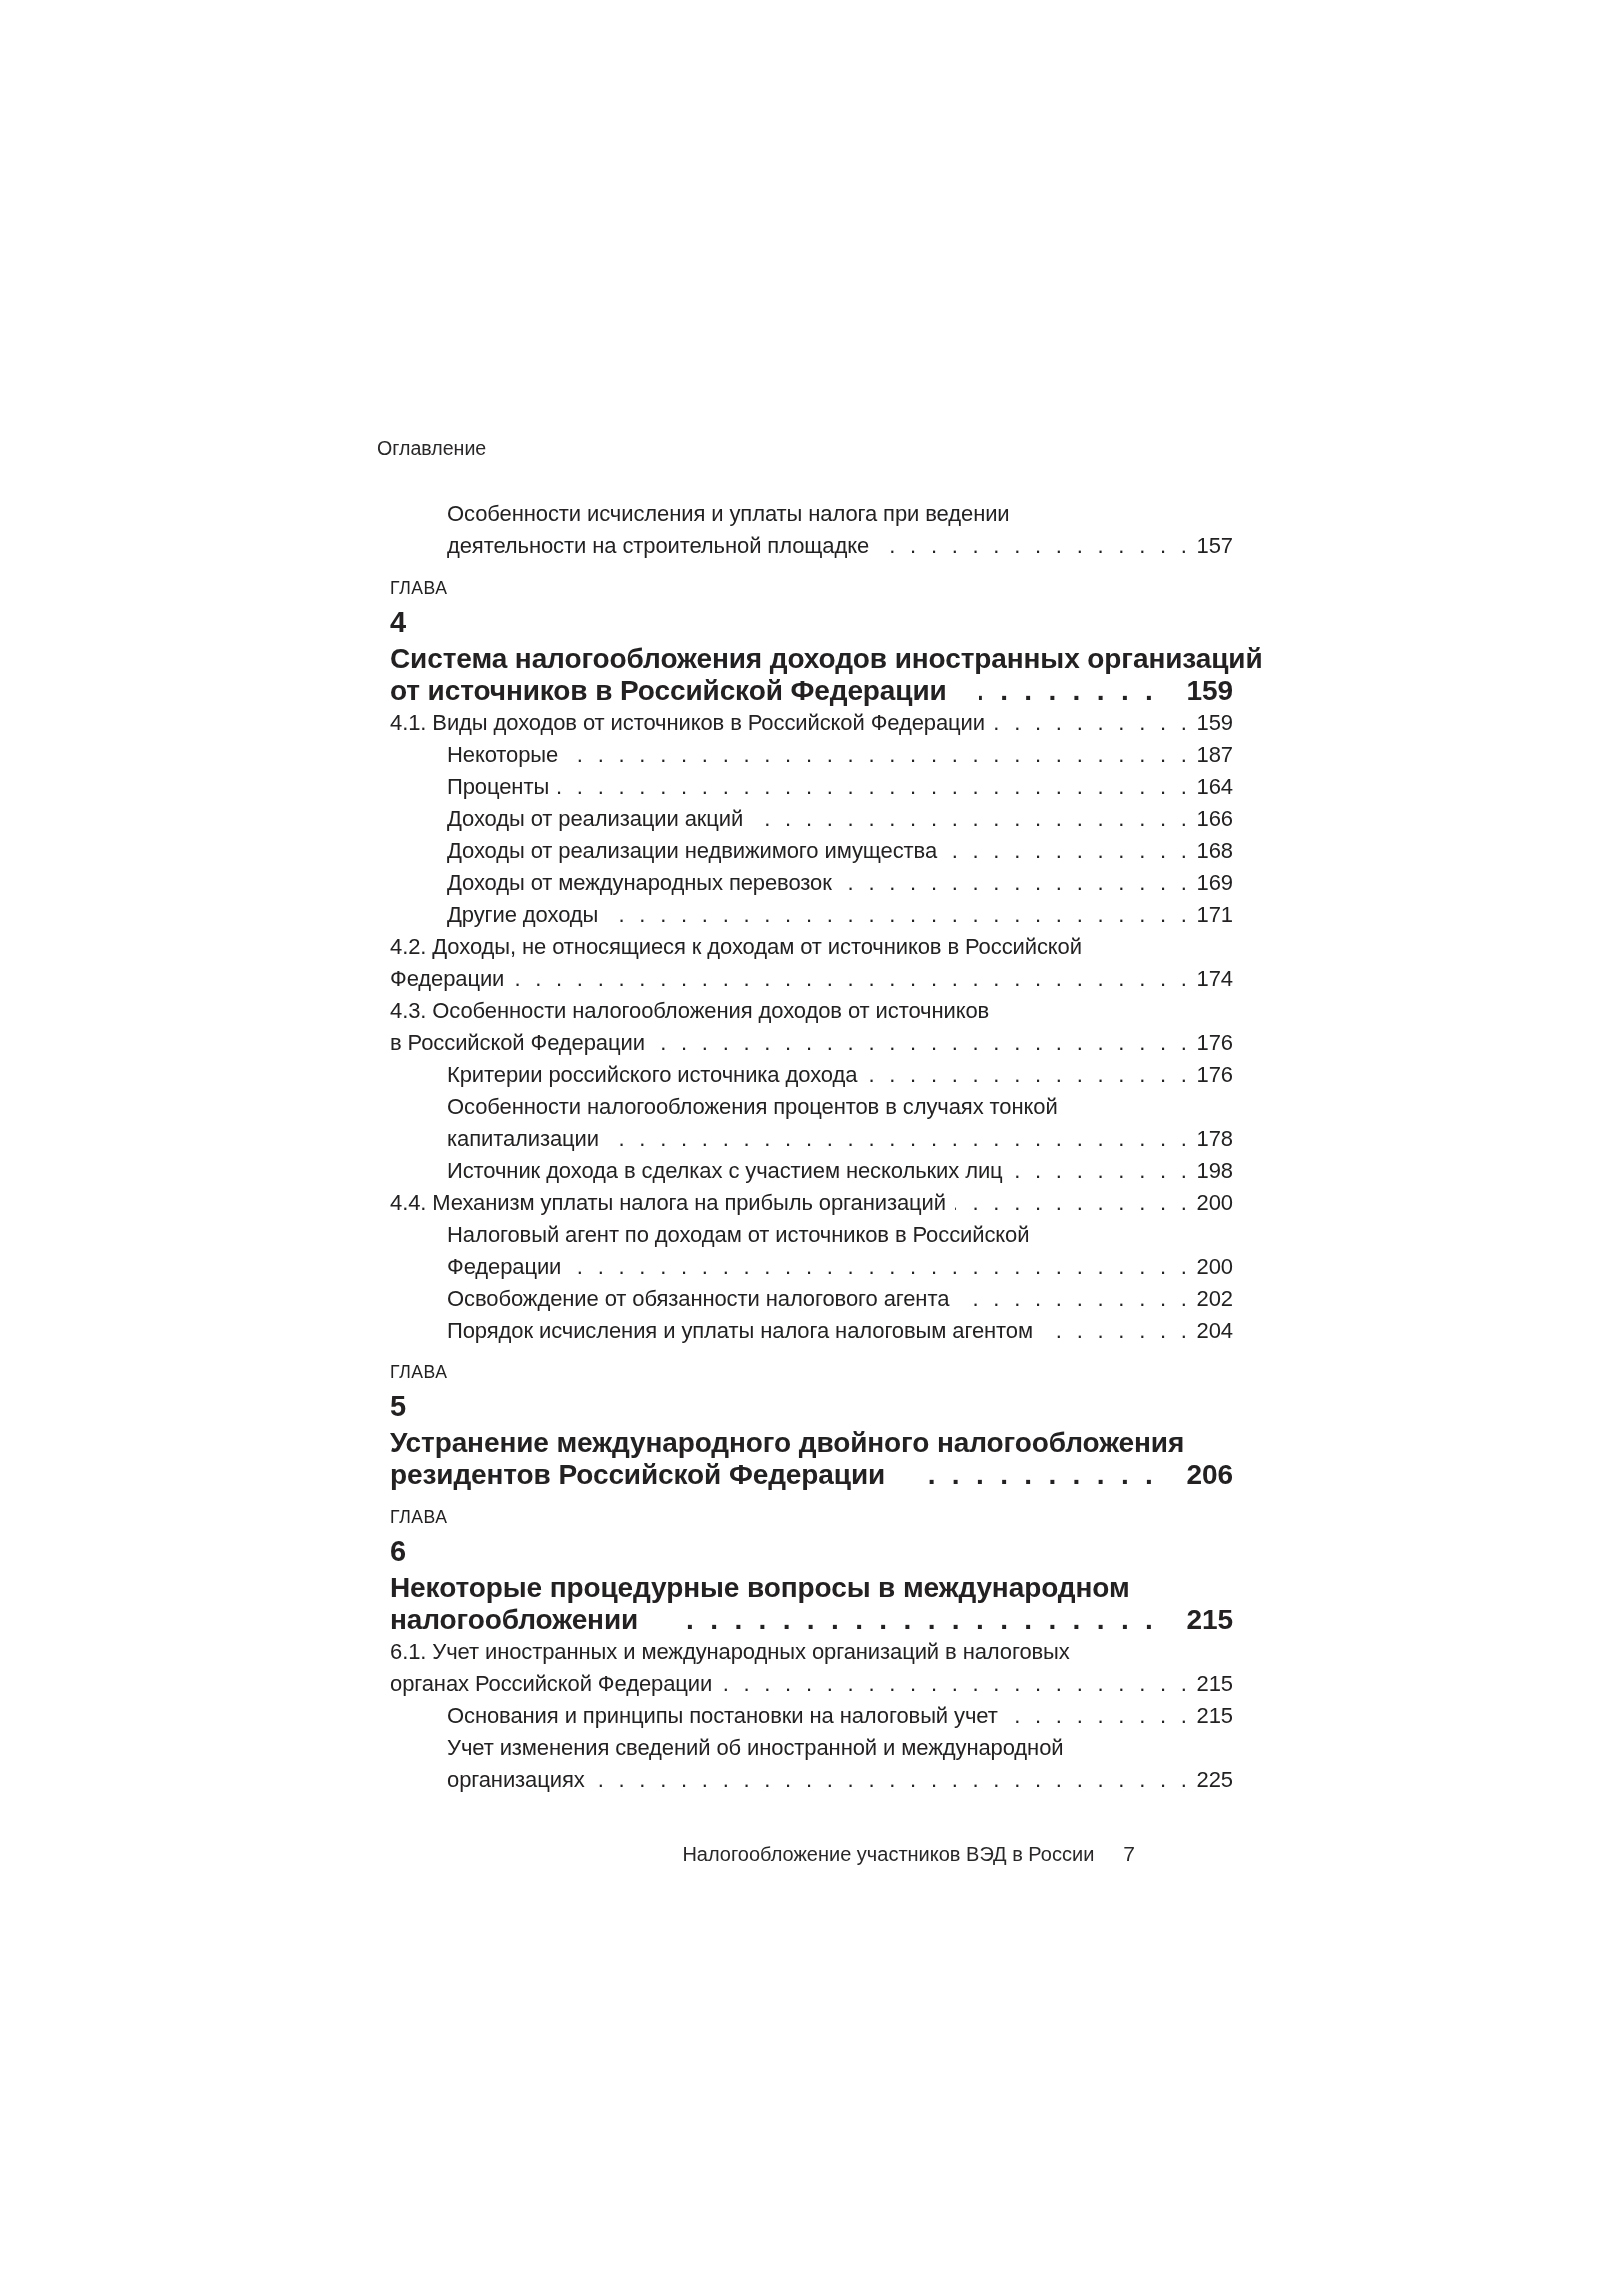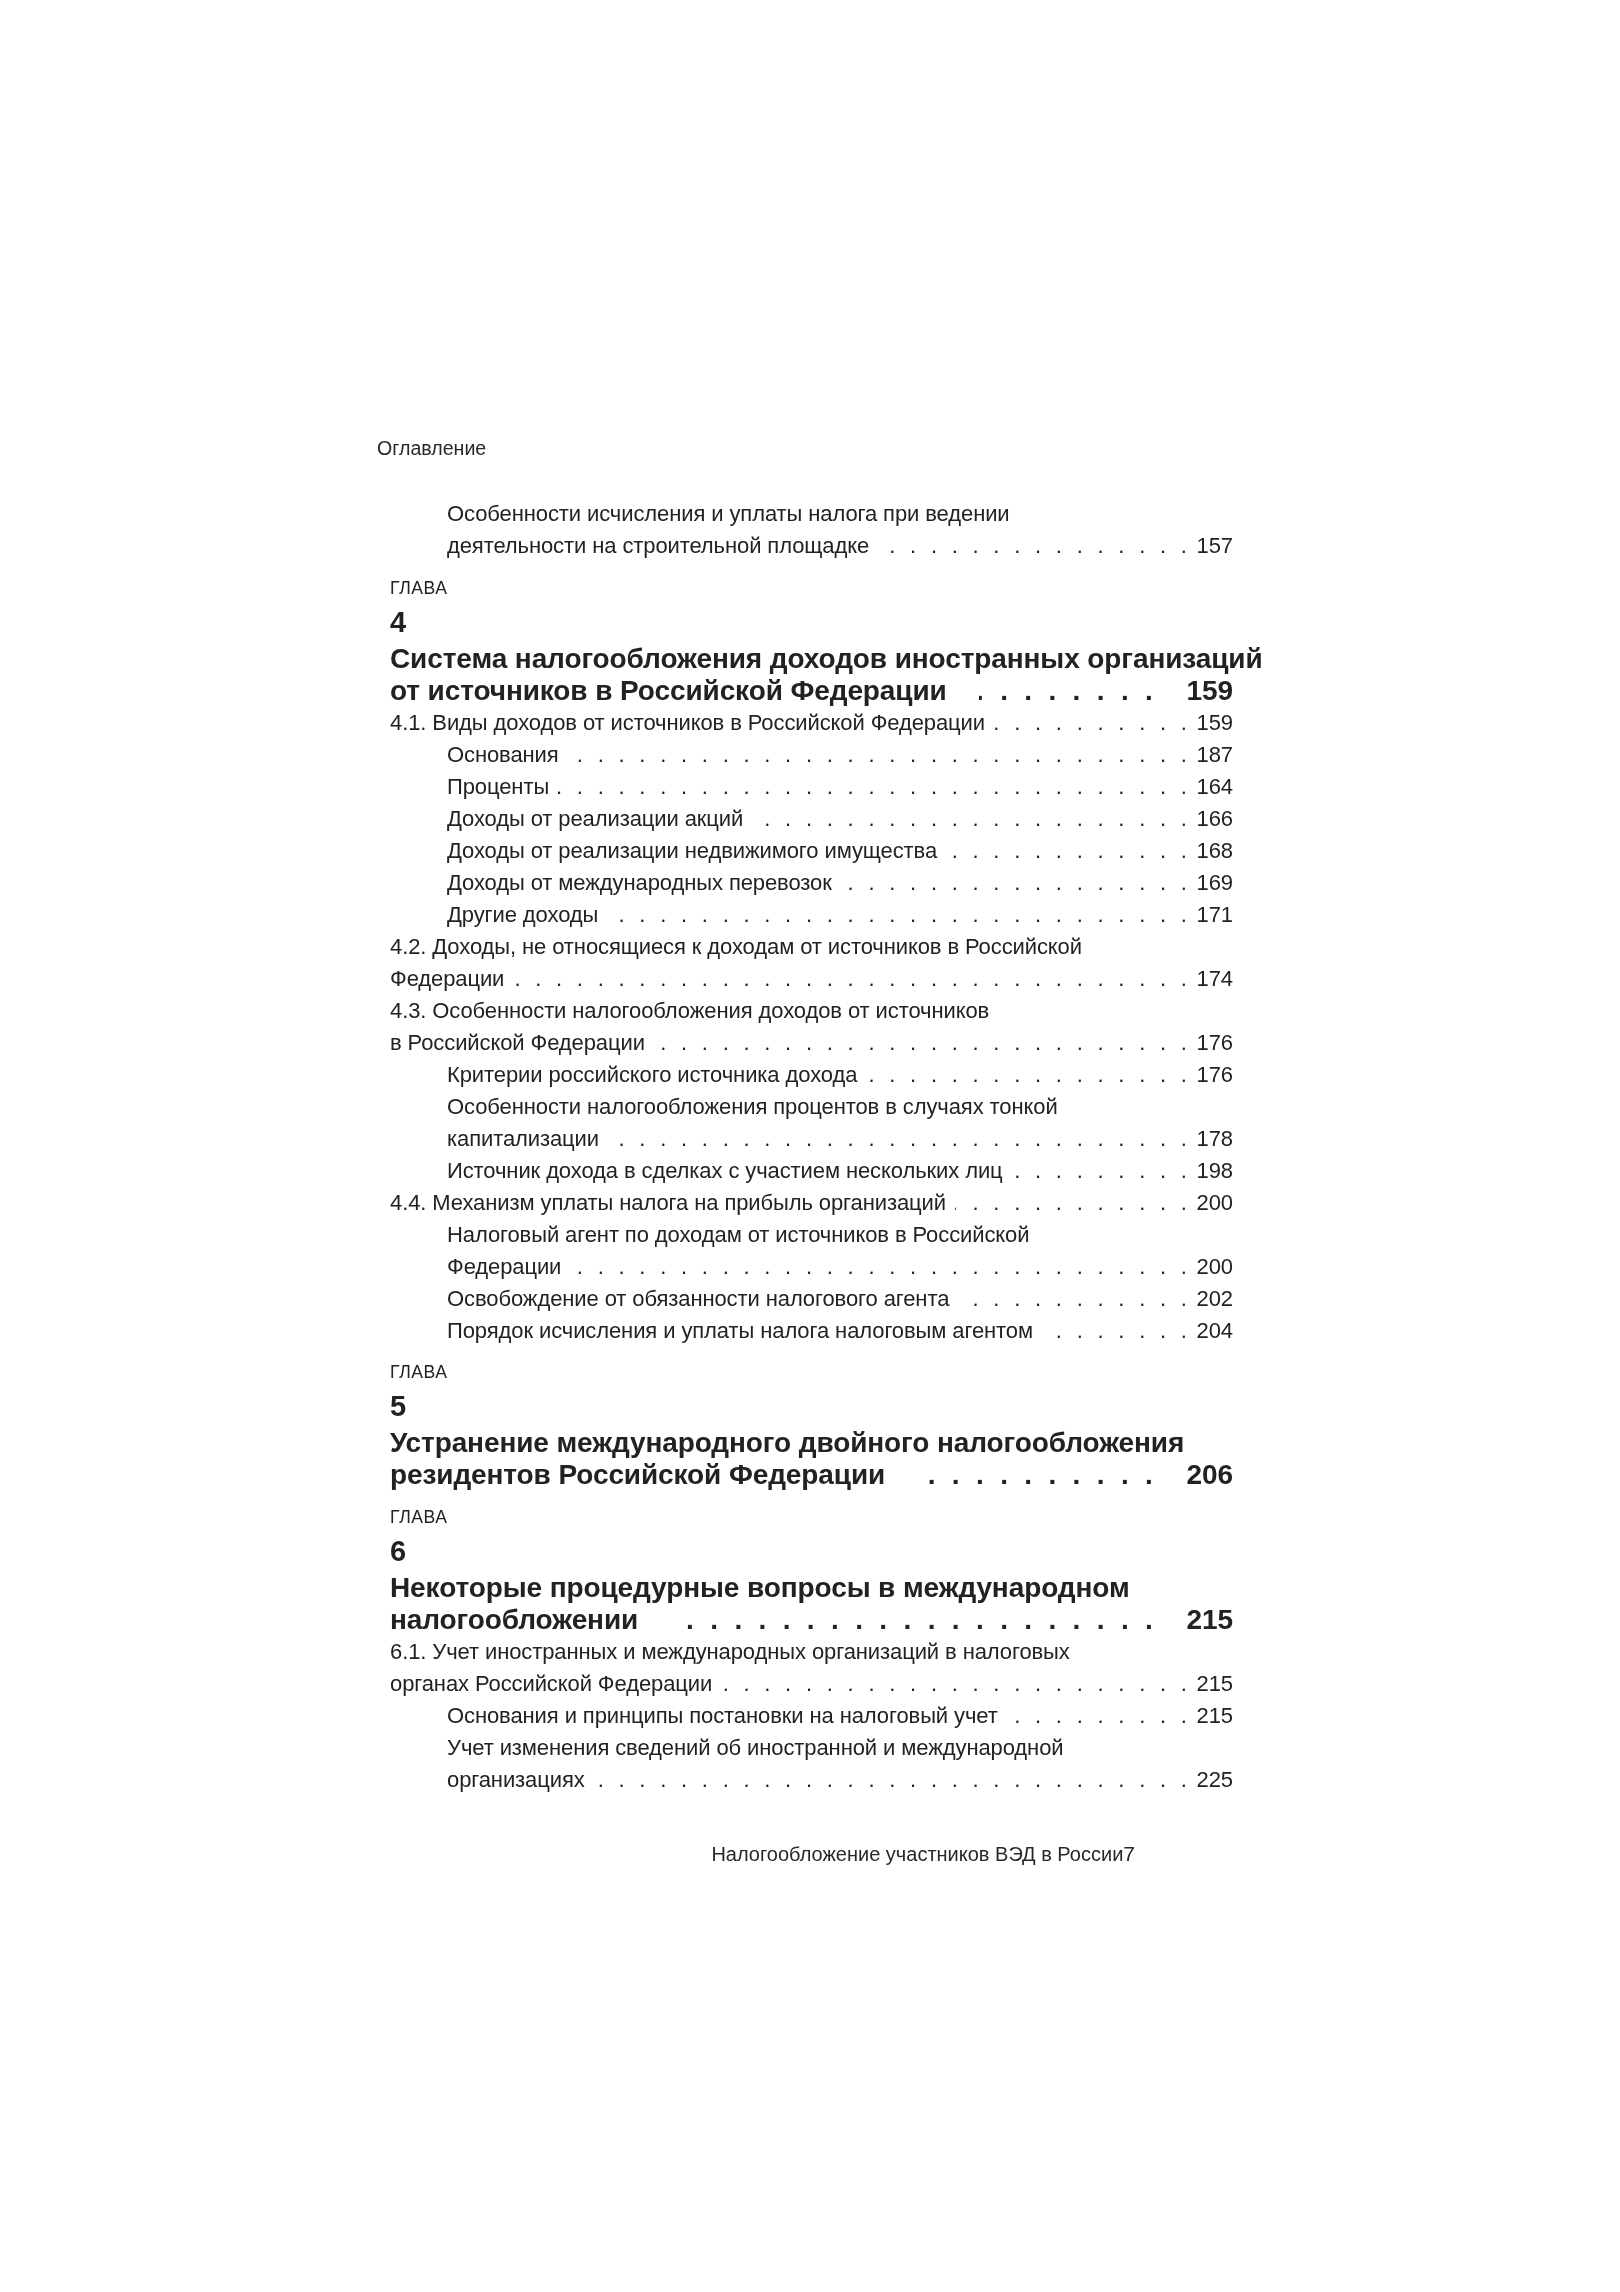--- a/index.html
+++ b/index.html
@@ -72,20 +72,21 @@
   .row-page {
     flex: 0 0 auto;
     text-align: right;
   }
   .page-footer {
     position: absolute;
     top: 1841px;
     right: 387px;
     display: flex;
     align-items: baseline;
+    gap: 29px;
     font-size: 20px;
     line-height: 25.5px;
     color: #2a2728;
   }
   .page-footer .footer-page { font-size: 21px; }
 </style>
 </head>
 <body>
 
 <div class="page">
@@ -114,21 +115,21 @@
         <span class="row-text">от источников в Российской Федерации</span>
         <span class="leader"></span>
         <span class="row-page">159</span>
       </div>
       <div class="toc-row entry">
         <span class="row-text">4.1. Виды доходов от источников в Российской Федерации</span>
         <span class="leader"></span>
         <span class="row-page">159</span>
       </div>
       <div class="toc-row entry indent">
-        <span class="row-text">Основания</span>
+        <span class="row-text">Некоторые</span>
         <span class="leader"></span>
         <span class="row-page">187</span>
       </div>
       <div class="toc-row entry indent">
         <span class="row-text">Проценты</span>
         <span class="leader"></span>
         <span class="row-page">164</span>
       </div>
       <div class="toc-row entry indent">
         <span class="row-text">Доходы от реализации акций</span>

